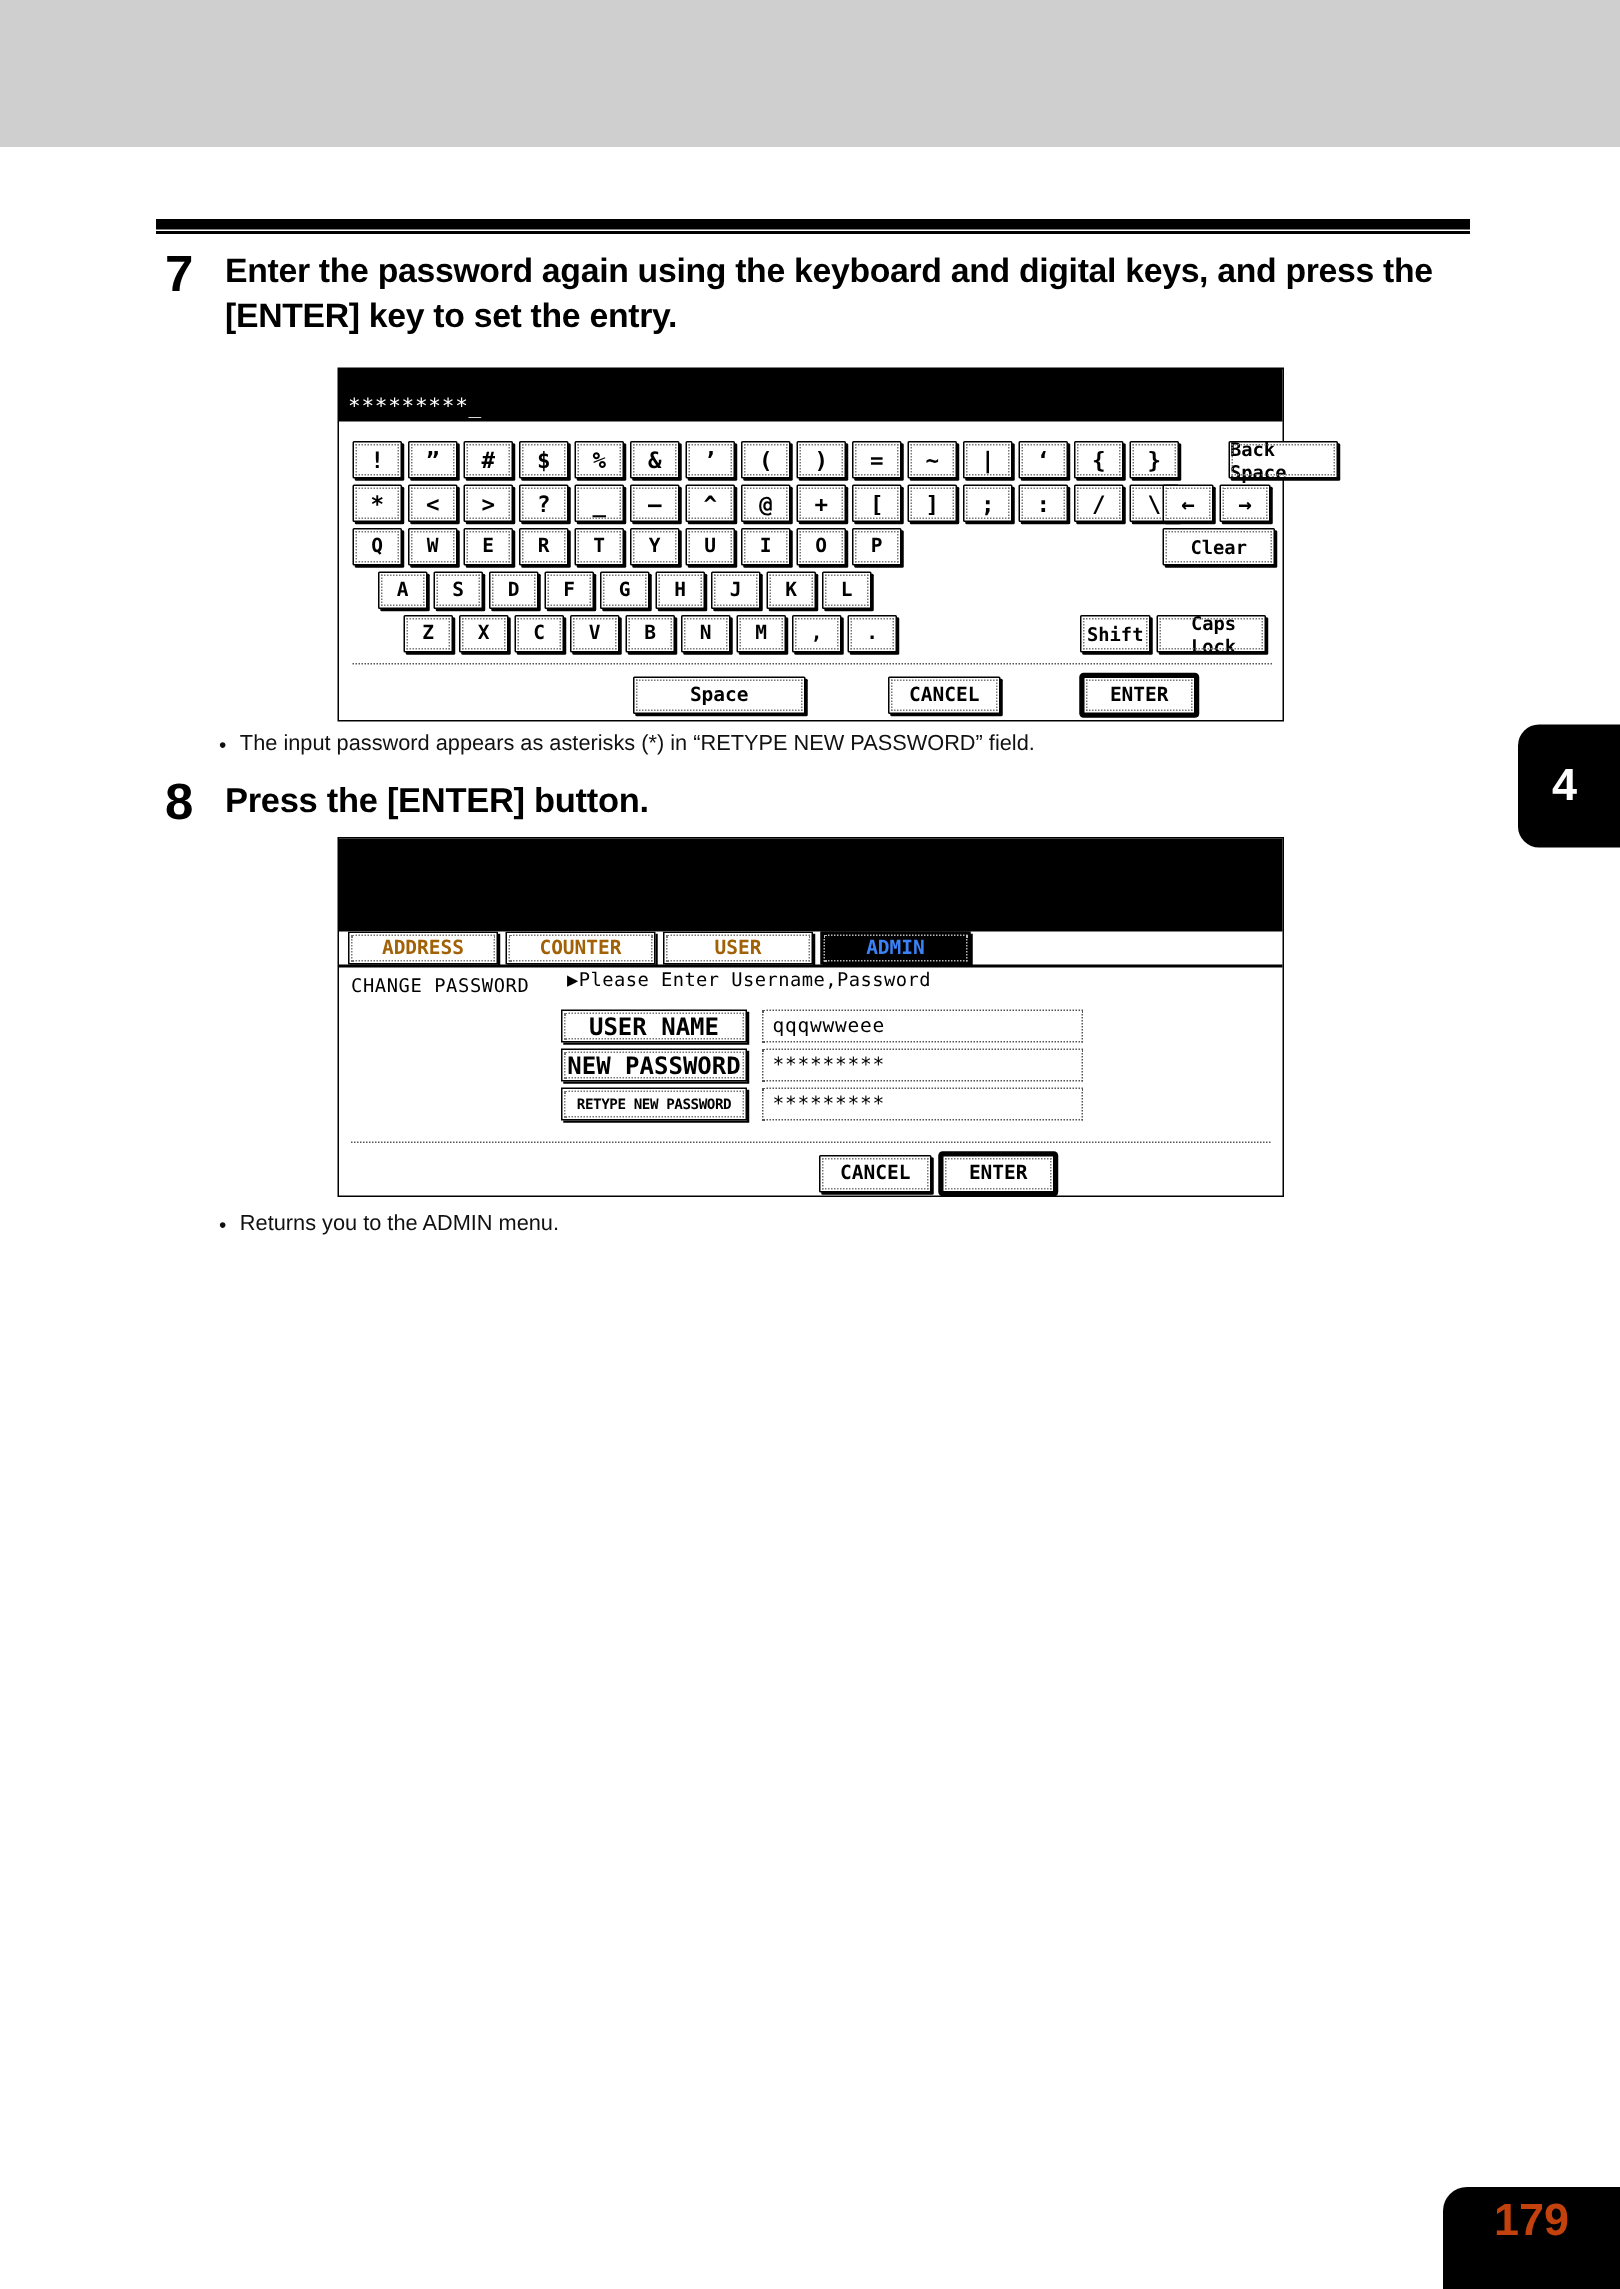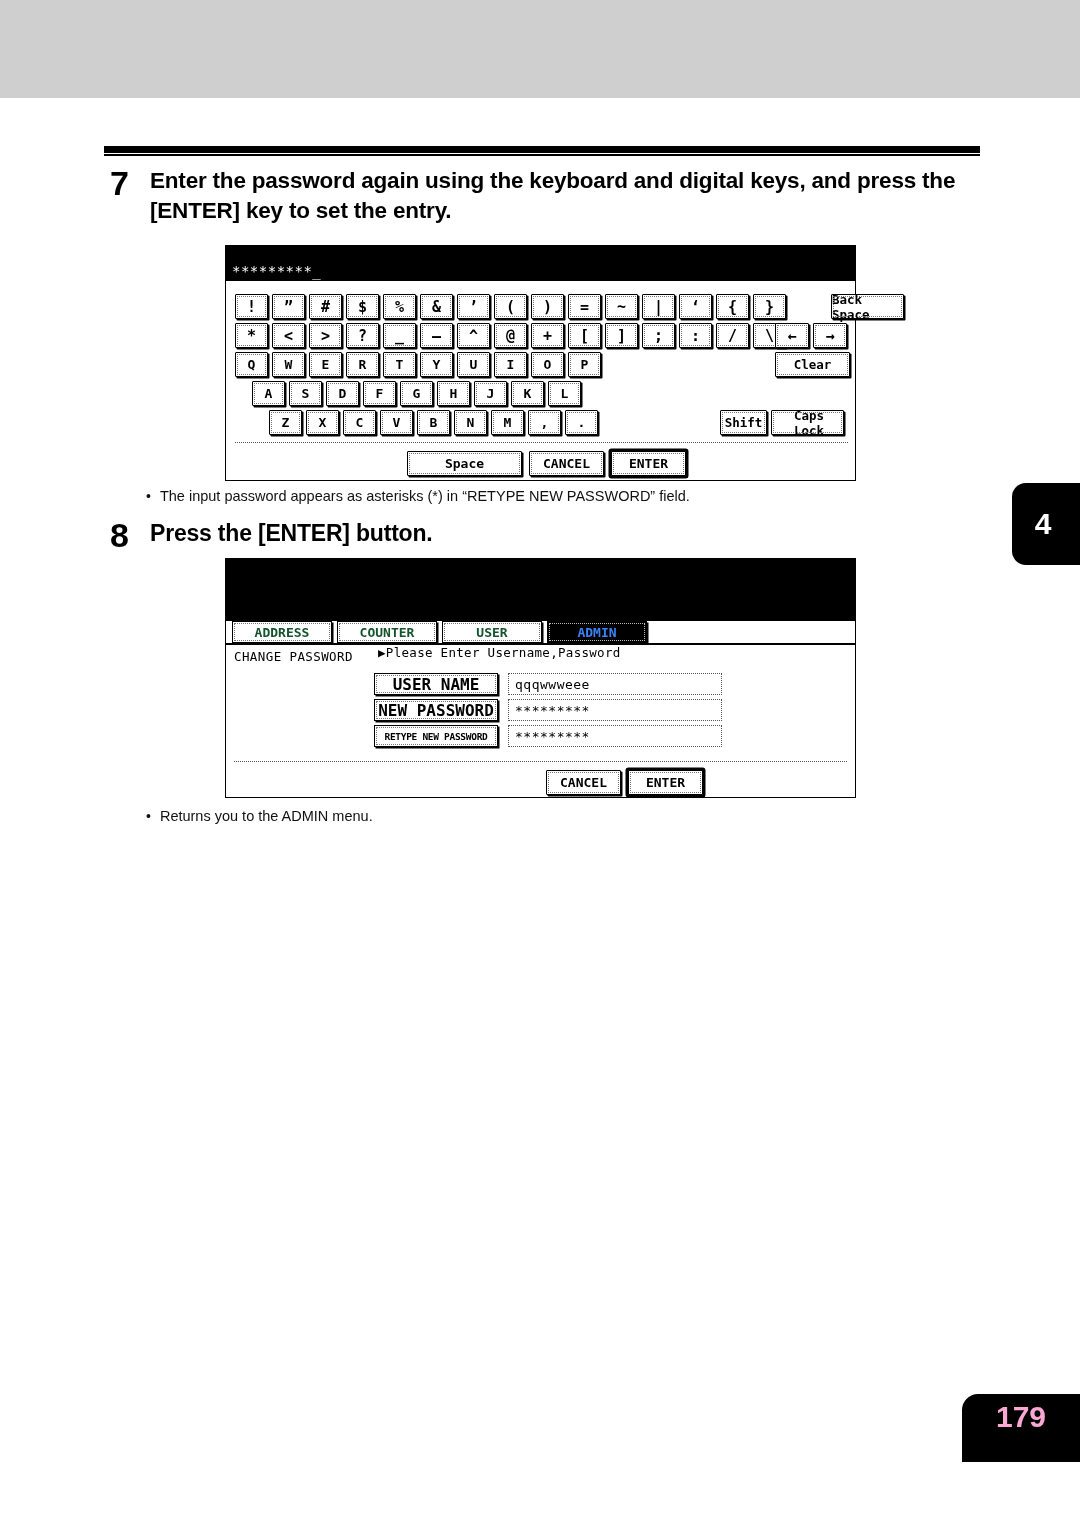--- a/index.html
+++ b/index.html
@@ -101,47 +101,47 @@
   .kb-row{position:absolute;display:flex;}
   .sq-key{width:33px;height:25px;font-size:15px;margin-right:4px;}
   .sq-key.letter{font-size:13px;}
   #row1{left:9px;top:13px;}
   #row2{left:9px;top:42px;}
   #row3{left:9px;top:71px;}
   #row4{left:26px;top:100px;}
   #row5{left:43px;top:129px;}
 
   .wide-key{height:25px;font-size:12.5px;margin-right:4px;}
-  #right1{position:absolute;left:561px;top:13px;display:flex;padding-left:44px;}
+  #right1{position:absolute;left:549px;top:13px;display:flex;padding-left:44px;}
   #right2{position:absolute;left:549px;top:42px;display:flex;}
   #right3{position:absolute;left:549px;top:71px;display:flex;}
   #right4{position:absolute;left:494px;top:129px;display:flex;}
 
   .k-backspace{width:73px;}
   .k-arrow{width:34px;font-size:15px;}
   .k-clear{width:75px;}
   .k-shift{width:47px;}
   .k-caps{width:73px;padding-left:22px;}
 
   .kb-divider{
     position:absolute;left:9px;top:161px;width:613px;
     border-top:1.5px dotted #555;
   }
-  #row-bottom{position:absolute;left:181px;top:170px;display:flex;}
+  #row-bottom{position:absolute;left:196px;top:170px;display:flex;gap:48px;}
   .k-space{width:115px;height:25px;font-size:13px;margin-right:7px;}
   .k-cancel{width:75px;height:25px;font-size:13px;margin-right:7px;}
   .k-enter{width:75px;height:25px;font-size:13px;}
 
   
   .tabs{
     position:absolute;left:6px;top:62px;display:flex;gap:5px;
   }
   .tab{
     box-sizing:border-box;height:22px;min-width:100px;padding:0 8px;
-    border:1.5px solid #000;background:#fff;color:#14532d;
+    border:1.5px solid #000;background:#fff;color:#a16207;
     font-family:"DejaVu Sans Mono", monospace;font-weight:bold;font-size:13px;
     display:flex;align-items:center;justify-content:center;
     position:relative;box-shadow:1.5px 1.5px 0 #000;
   }
   .tab:before{
     content:"";position:absolute;left:1px;top:1px;right:1px;bottom:1px;
     border:1px dotted #777;pointer-events:none;
   }
   .tab.active{background:#000;color:#3b82f6;}
   .tab.active:before{border-color:#bbb;}
@@ -192,23 +192,23 @@
   .chapter-tab{
     position:absolute;left:1012px;top:483px;width:68px;height:82px;
     background:#000;border-radius:14px 0 0 14px;
     color:#fff;font-size:30px;font-weight:bold;
     display:flex;align-items:center;justify-content:center;
     padding-right:6px;box-sizing:border-box;
   }
 
   
   .page-num{
-    position:absolute;left:962px;top:1394px;width:118px;height:68px;
+    position:absolute;left:962px;top:1458px;width:118px;height:68px;
     background:#000;border-radius:16px 0 0 0;
-    color:#f9a8d4;font-size:30px;font-weight:bold;
+    color:#c2410c;font-size:30px;font-weight:bold;
     display:flex;align-items:flex-start;justify-content:center;
     padding-top:6px;box-sizing:border-box;
   }
 </style>
 </head>
 <body>
 
 <div class="page">
 
   <div class="top-band"></div>

